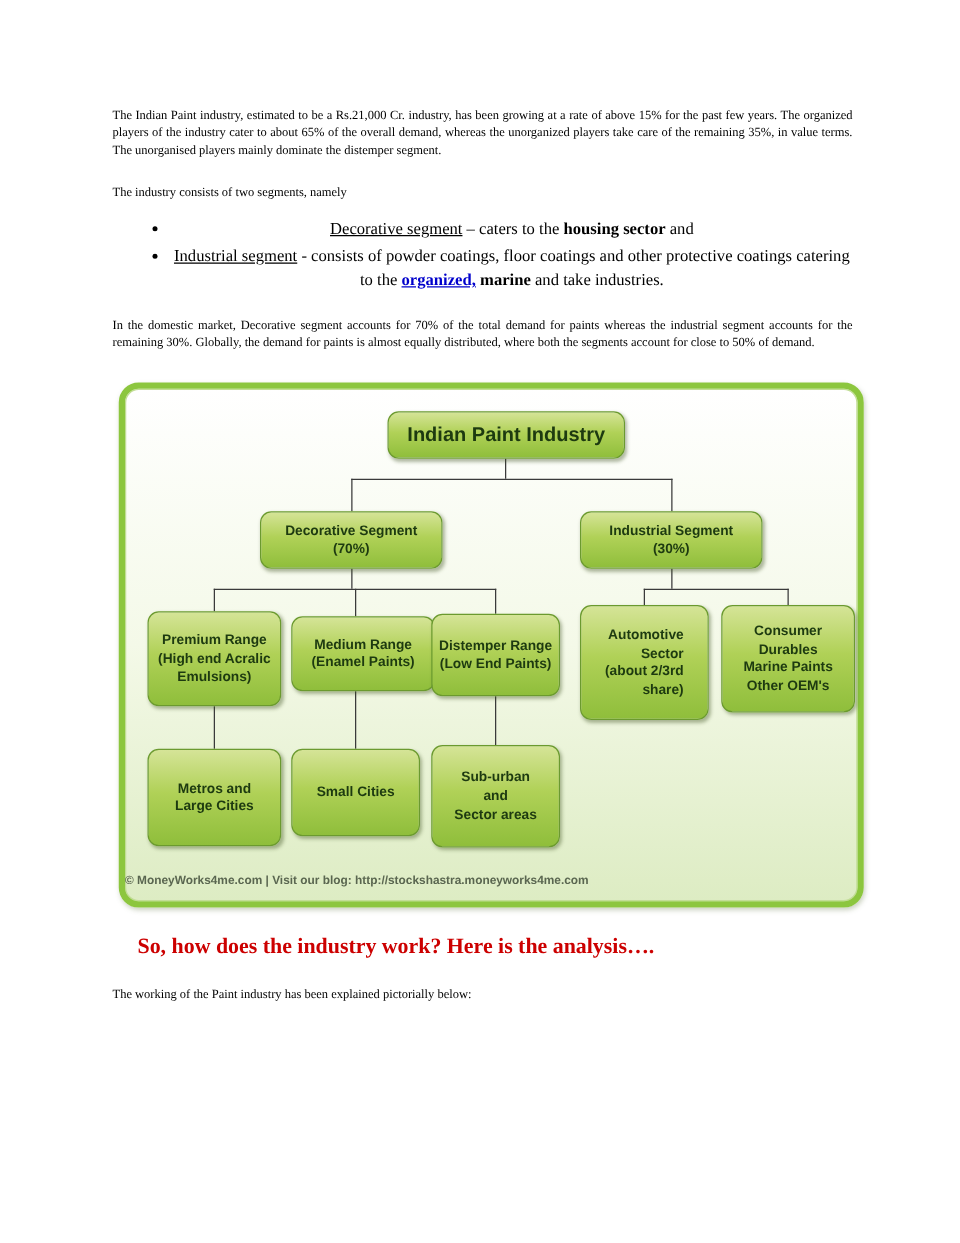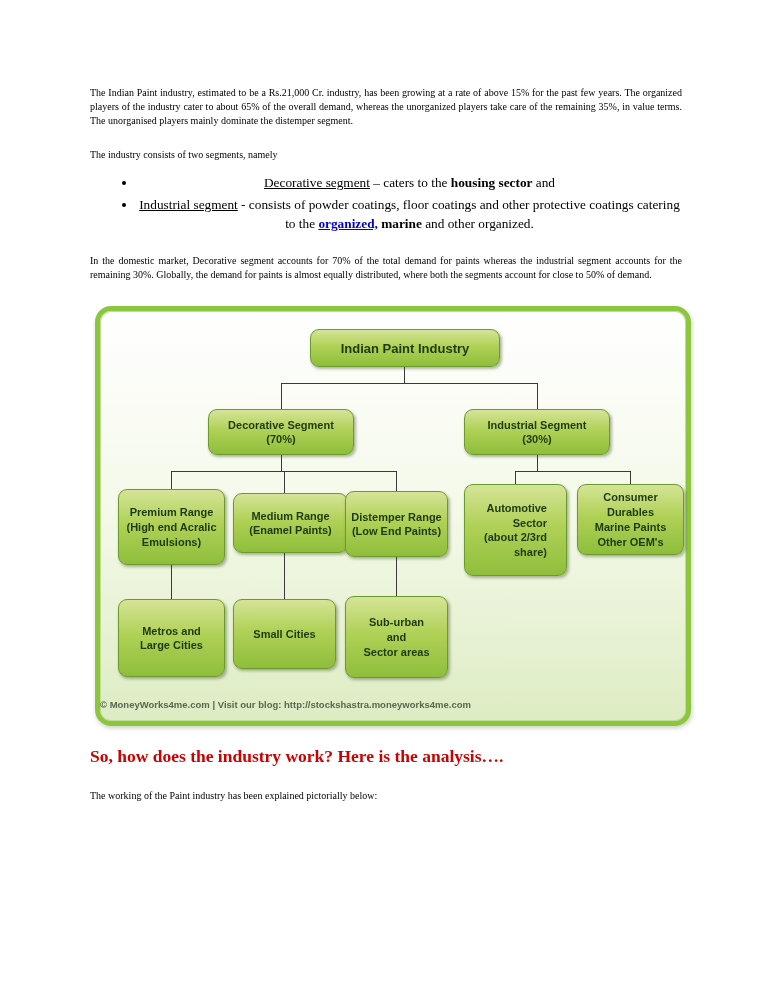--- a/index.html
+++ b/index.html
@@ -61,54 +61,55 @@
     font-weight: bold;
     font-size: 11px;
     line-height: 1.35;
     color: #1d3a10;
     background: linear-gradient(180deg, #d5e497 0%, #b0d157 45%, #8fbe3b 100%);
     border: 1px solid #6b9a2f;
     border-radius: 9px;
     box-shadow: 1.5px 2px 3px rgba(60, 80, 30, 0.4);
     padding: 2px 4px;
   }
-  .node.root { font-size: 13px; }
+  .node.root { font-size: 16px; }
   .connector {
     position: absolute;
     background: #3a3a3a;
   }
   .diagram-footer {
     position: absolute;
     left: 0;
     right: 0;
     bottom: 11px;
     font-family: "Liberation Sans", sans-serif;
     font-size: 9.5px;
     font-weight: bold;
     color: #5a6650;
   }
   .analysis-heading {
     font-size: 17.5px;
     font-weight: bold;
     color: #cc0000;
     margin-bottom: 22px;
+    margin-left: 20px;
   }
 </style>
 </head>
 <body>
 
 <div class="page">
 
   <p class="body-text mb-lg">The Indian Paint industry, estimated to be a Rs.21,000 Cr. industry, has been growing at a rate of above 15% for the past few years. The organized players of the industry cater to about 65% of the overall demand, whereas the unorganized players take care of the remaining 35%, in value terms. The unorganised players mainly dominate the distemper segment.</p>
 
   <p class="body-text mb-sm">The industry consists of two segments, namely</p>
 
   <ul class="seg-list">
     <li><span class="u">Decorative segment</span><span> – caters to the </span><b class="strong">housing sector</b><span> and</span></li>
-    <li><span class="u">Industrial segment</span><span> - consists of powder coatings, floor coatings and other protective coatings catering to the </span><a class="doclink">organized,</a><span> </span><b class="strong">marine</b><span> and other organized.</span></li>
+    <li><span class="u">Industrial segment</span><span> - consists of powder coatings, floor coatings and other protective coatings catering to the </span><a class="doclink">organized,</a><span> </span><b class="strong">marine</b><span> and take industries.</span></li>
   </ul>
 
   <p class="body-text">In the domestic market, Decorative segment accounts for 70% of the total demand for paints whereas the industrial segment accounts for the remaining 30%. Globally, the demand for paints is almost equally distributed, where both the segments account for close to 50% of demand.</p>
 
   <div class="diagram">
 
     <div class="connector" style="left:304px; top:56px; width:1px; height:16px;"></div>
     <div class="connector" style="left:181px; top:72px; width:257px; height:1px;"></div>
     <div class="connector" style="left:181px; top:72px; width:1px; height:26px;"></div>
     <div class="connector" style="left:437px; top:72px; width:1px; height:26px;"></div>
@@ -137,21 +138,21 @@
 Emulsions)</div>
     <div class="node" style="left:133px; top:182px; width:115px; height:60px;">Medium Range
 (Enamel Paints)</div>
     <div class="node" style="left:245px; top:180px; width:103px; height:66px;">Distemper Range
 (Low End Paints)</div>
 
     <div class="node" style="left:364px; top:173px; width:103px; height:92px;text-align:right;">Automotive
 Sector
 (about 2/3rd
 share)</div>
-    <div class="node" style="left:477px; top:173px; width:107px; height:71px;text-align:center;">Consumer
+    <div class="node" style="left:477px; top:173px; width:107px; height:86px;text-align:center;">Consumer
 Durables
 Marine Paints
 Other OEM's</div>
 
     <div class="node" style="left:133px; top:288px; width:103px; height:70px;">Small Cities</div>
     <div class="node" style="left:18px; top:288px; width:107px; height:78px;">Metros and
 Large Cities</div>
     <div class="node" style="left:245px; top:285px; width:103px; height:82px;">Sub-urban
 and
 Sector areas</div>

